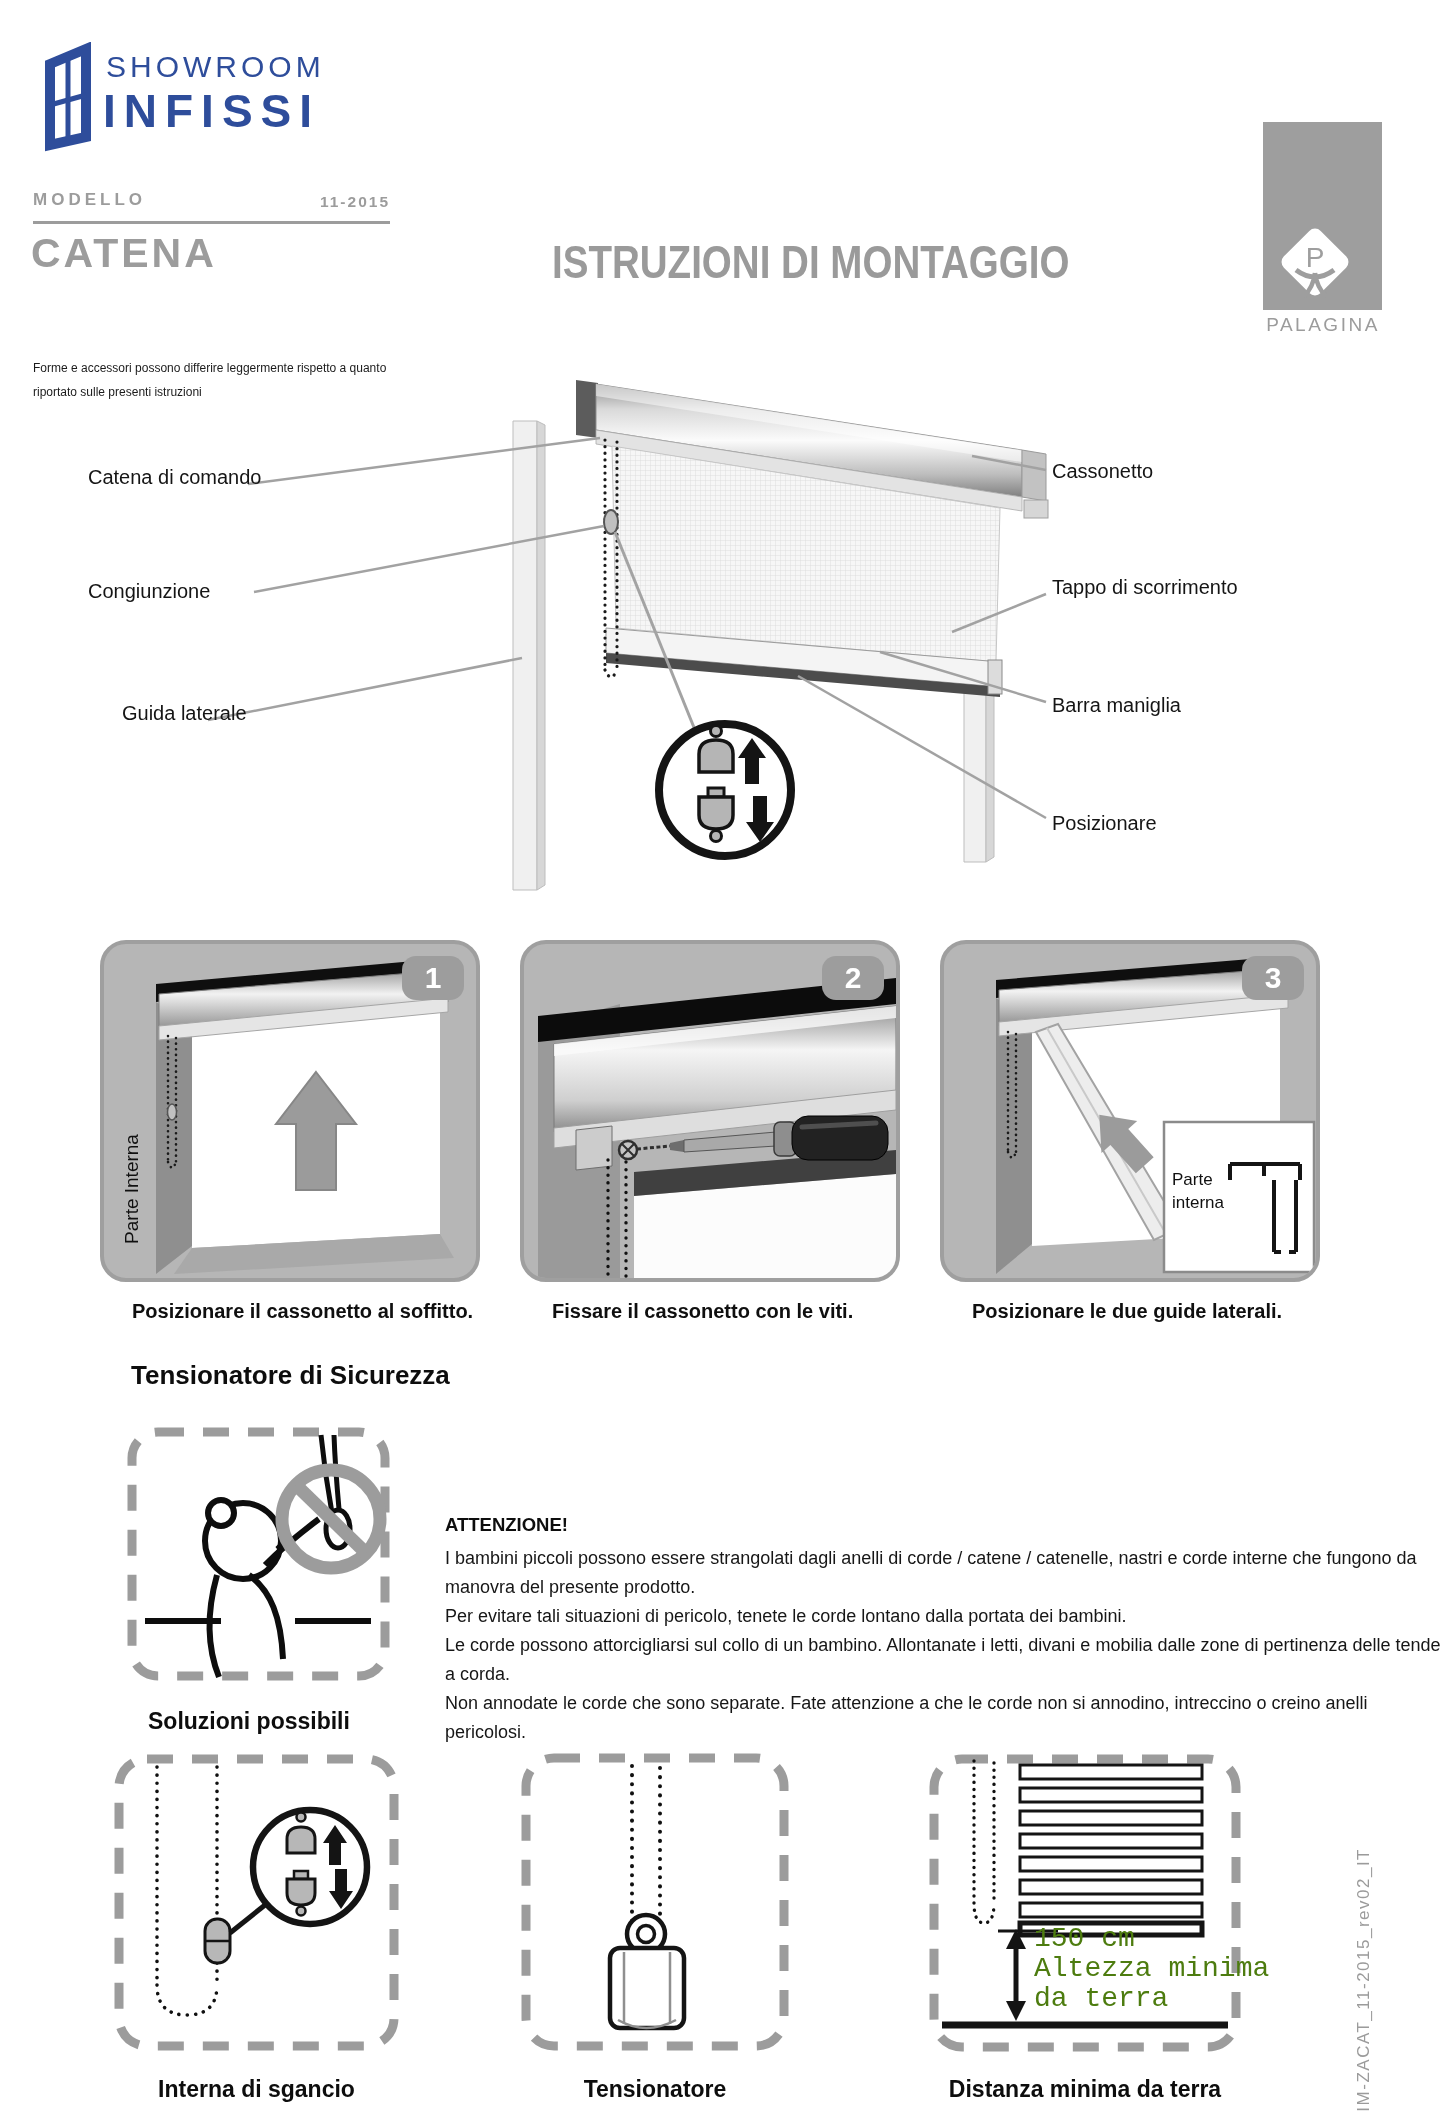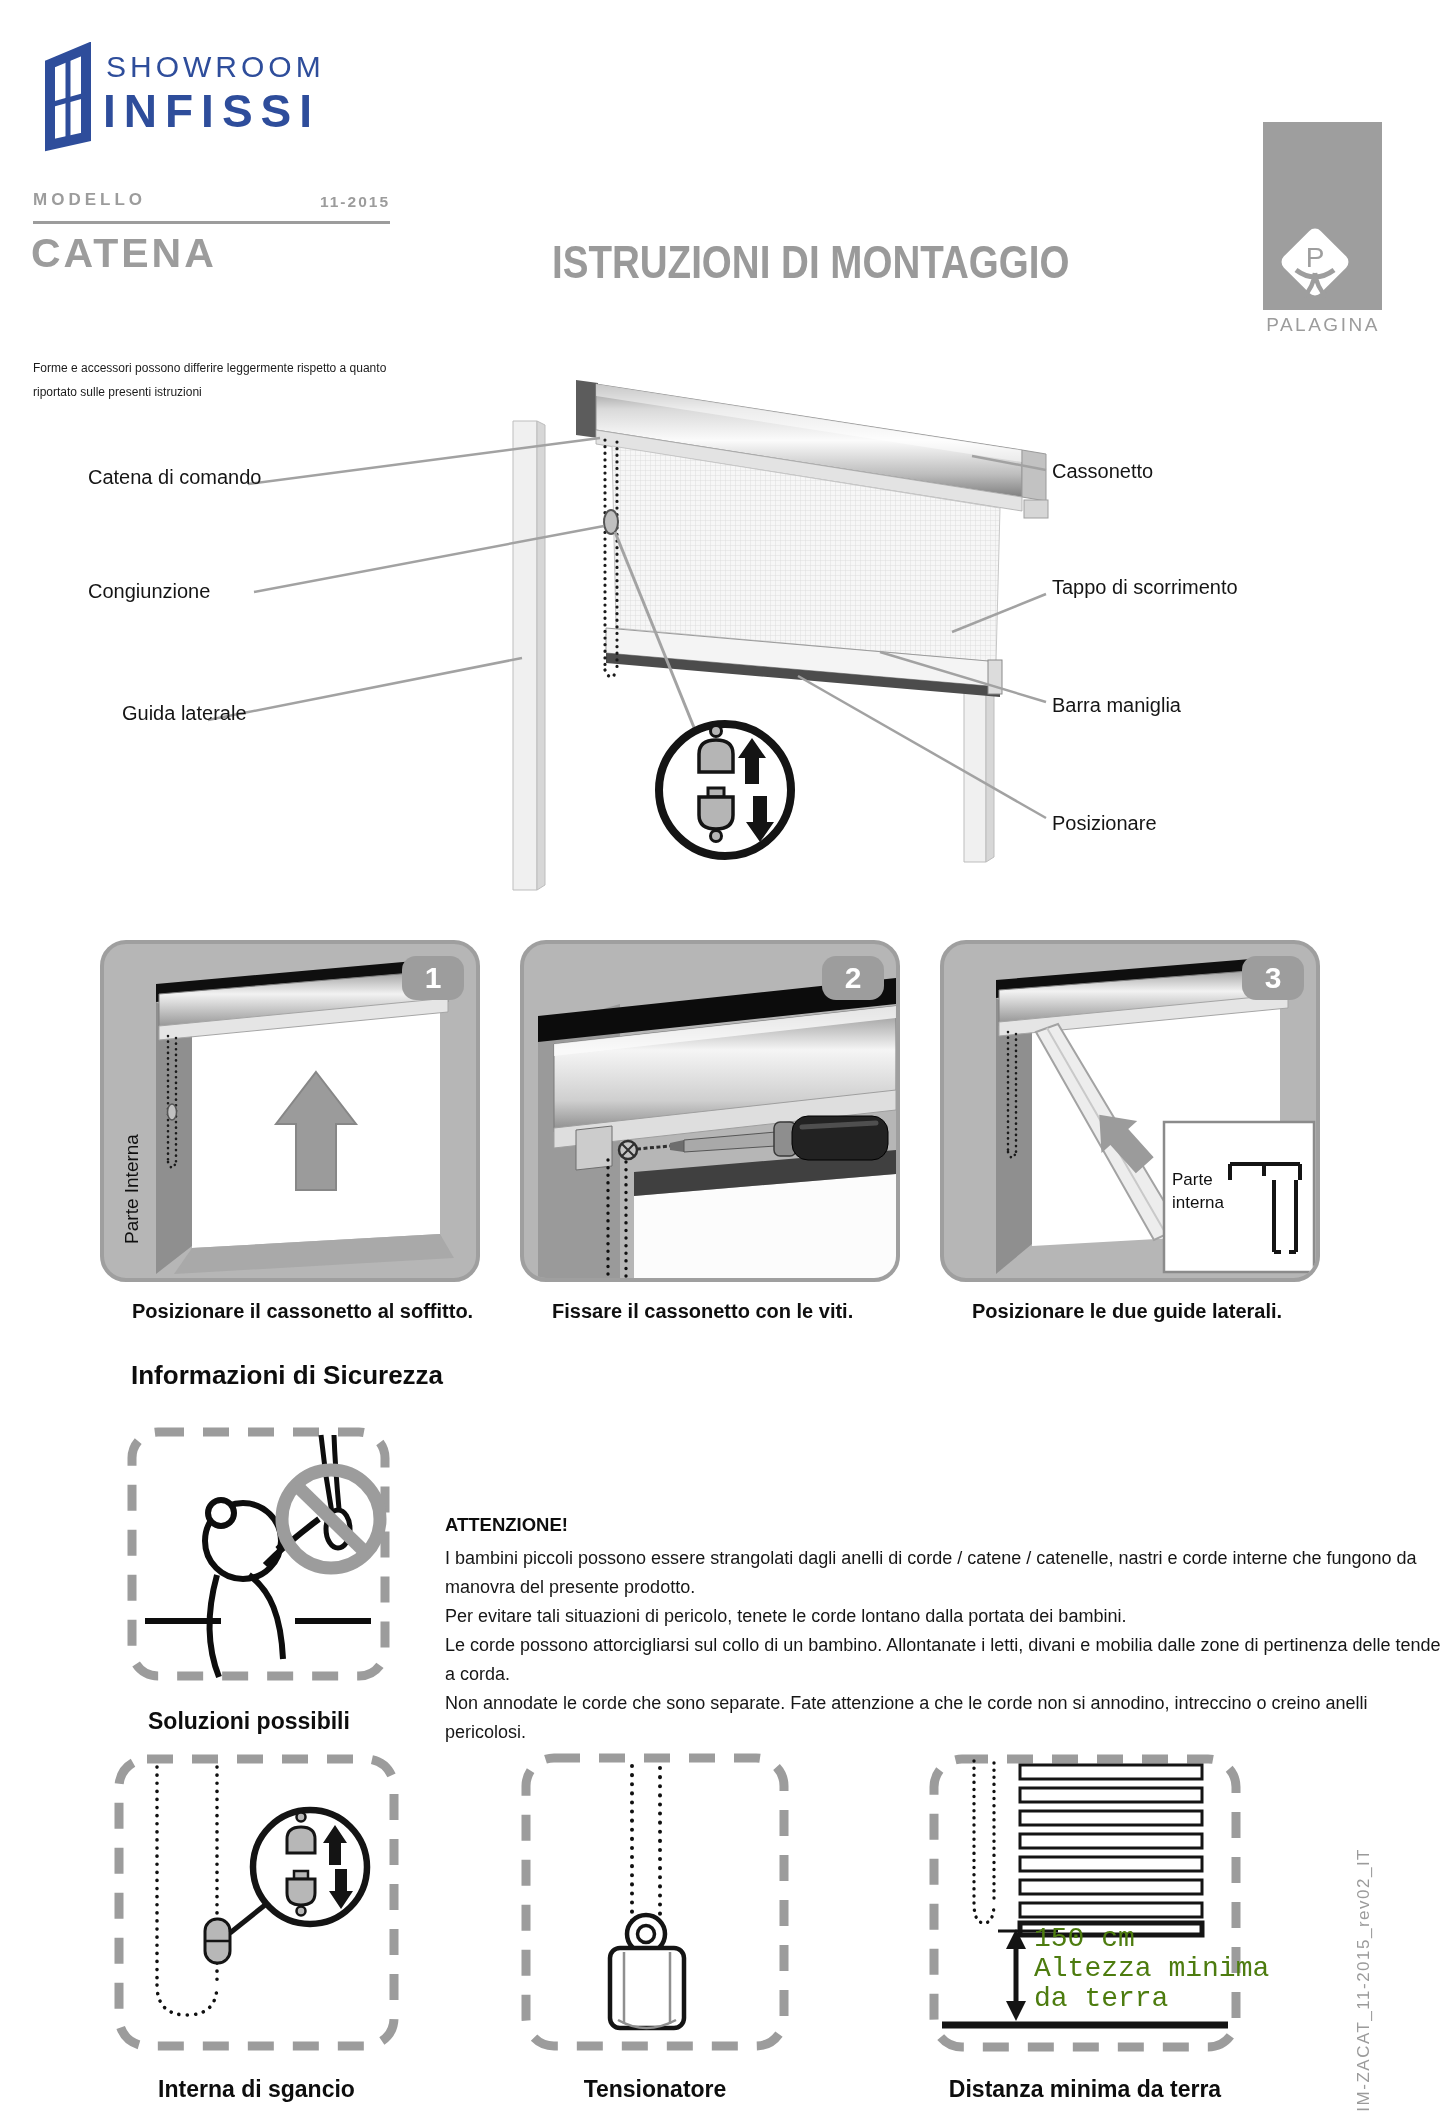--- a/index.html
+++ b/index.html
@@ -274,21 +274,21 @@
         </g>
       </g>
     </svg>
     <div class="inset-label">Parte interna</div>
     <div class="badge">
       <span>3</span>
     </div>
   </div>
   <div class="step-caption" style="left:940px;">Posizionare le due guide laterali.</div>
 
-  <div class="abs safety-heading" style="left:131px; top:1360px;">Informazioni di Sicurezza</div>
+  <div class="abs safety-heading" style="left:131px; top:1360px;">Tensionatore di Sicurezza</div>
 
   <svg class="abs" style="left:125px; top:1425px;" width="267" height="258" viewBox="0 0 267 258">
     <rect x="7" y="7" width="253" height="244" rx="26" fill="none" stroke="#9c9c9c" stroke-width="9" stroke-dasharray="26 19"></rect>
     <g fill="none" stroke="#0d0d0d" stroke-width="5">
       <path d="M196,10 C199,40 203,66 207,88"></path>
       <path d="M209,10 C210,38 212,62 214,84"></path>
       <ellipse cx="213" cy="104" rx="12" ry="19"></ellipse>
     </g>
     <g fill="#ffffff" stroke="#0d0d0d" stroke-width="6">
       <circle cx="118" cy="116" r="38"></circle>

